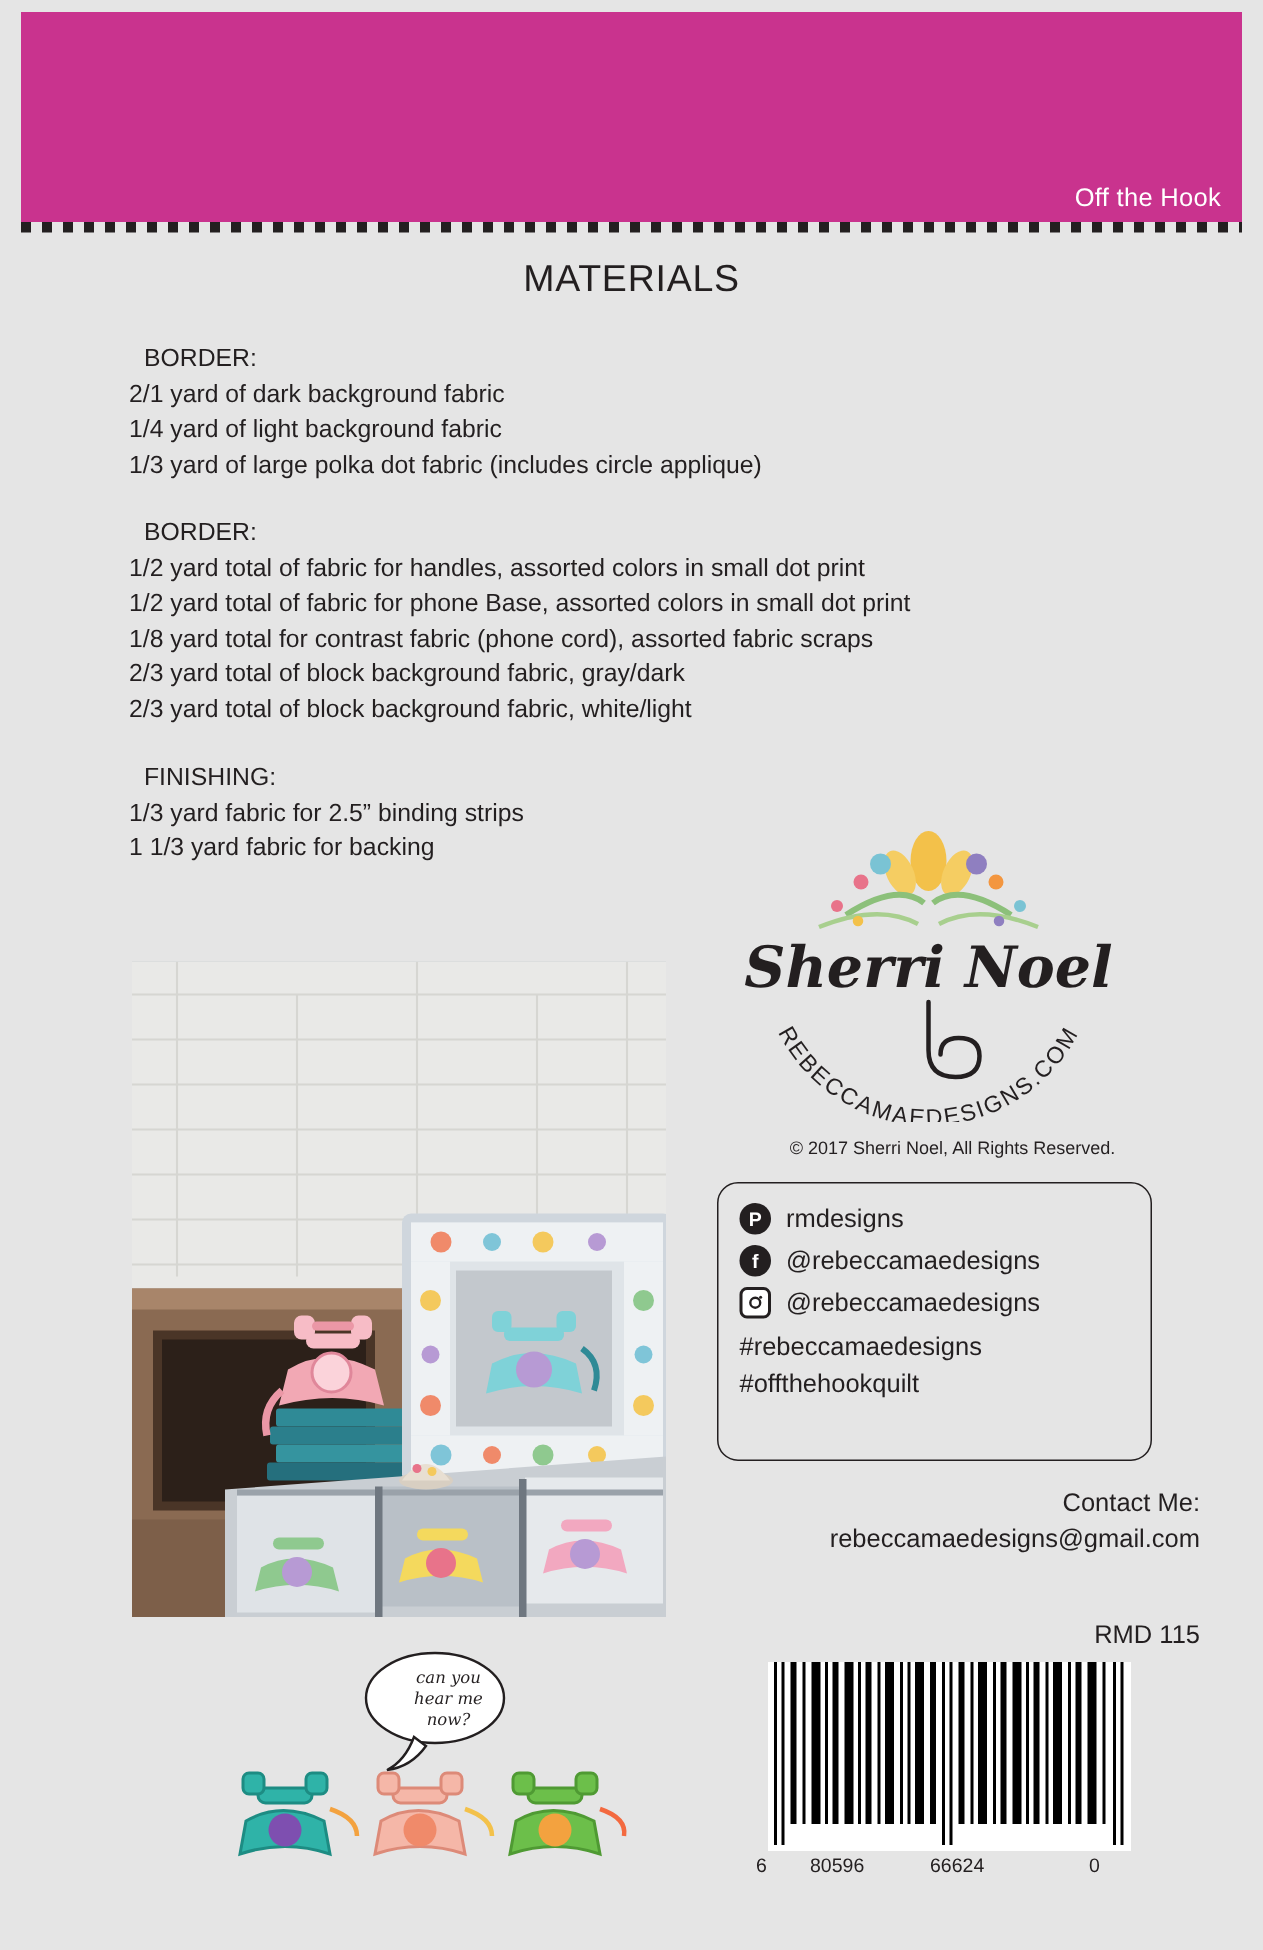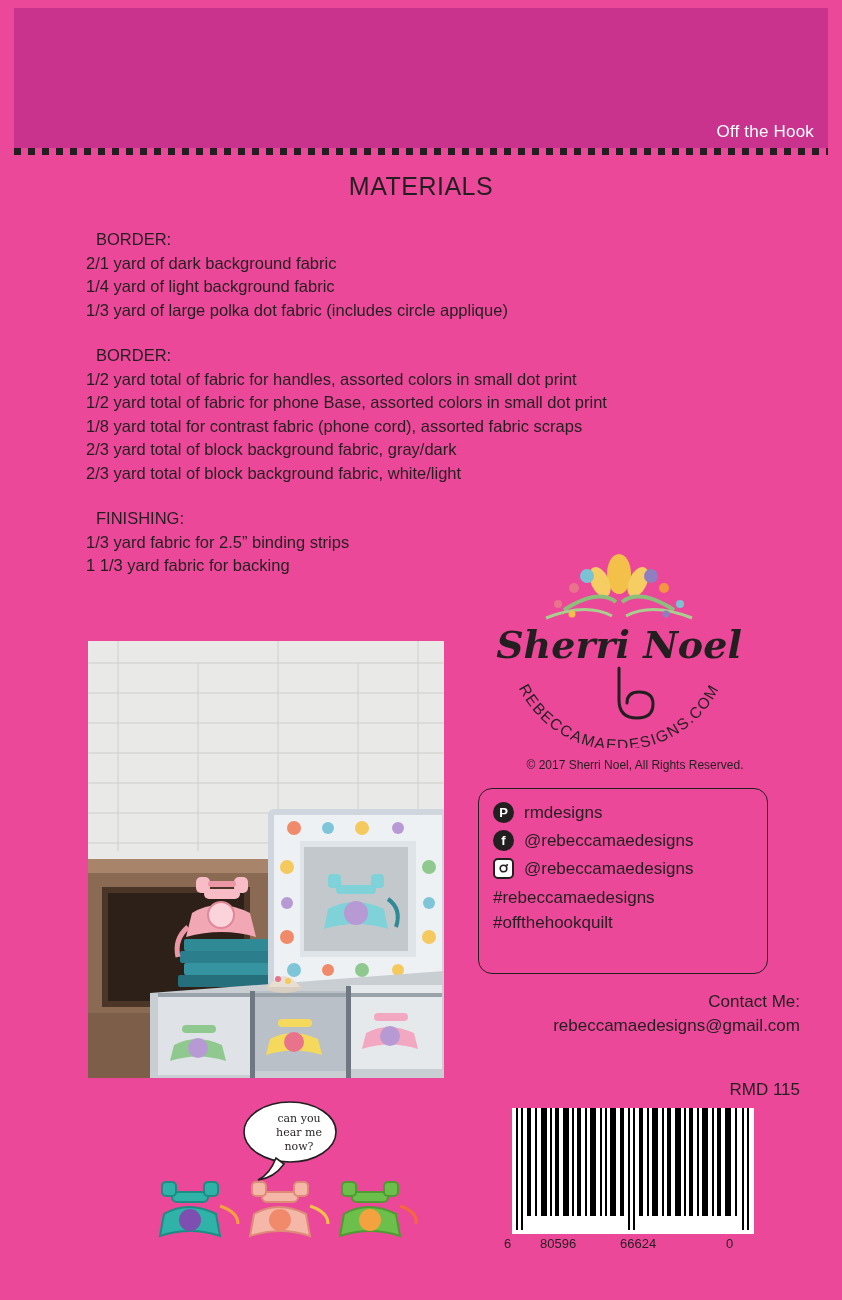--- a/index.html
+++ b/index.html
@@ -9,21 +9,21 @@
     height: 1300px;
     font-family: "Liberation Sans", sans-serif;
     background: #ffffff;
     overflow: hidden;
     position: relative;
   }
   .page {
     position: absolute;
     left: 0; top: 0;
     width: 842px; height: 1300px;
-    background: #ec4899;
+    background: #e5e5e5;
   }
   
   .header-band {
     position: absolute;
     left: 14px; top: 8px;
     width: 814px; height: 140px;
     background: #c9338e;
   }
   .header-title {
     position: absolute;
@@ -174,21 +174,21 @@
   .bubble-text {
     position: absolute;
     left: 256px; top: 1112px;
     width: 86px;
     text-align: center;
     font-size: 11px;
     line-height: 14px;
     color: #231f20;
     font-family: "DejaVu Serif", serif;
   }
-  .bubble-text span { display: block; }
+  .bubble-text span { display: block; font-style: italic; }
 </style>
 </head>
 <body>
 
 <div class="page">
 
   <div class="header-band">
     <div class="header-title">Off the Hook</div>
   </div>
   <div class="dash-rule"></div>

